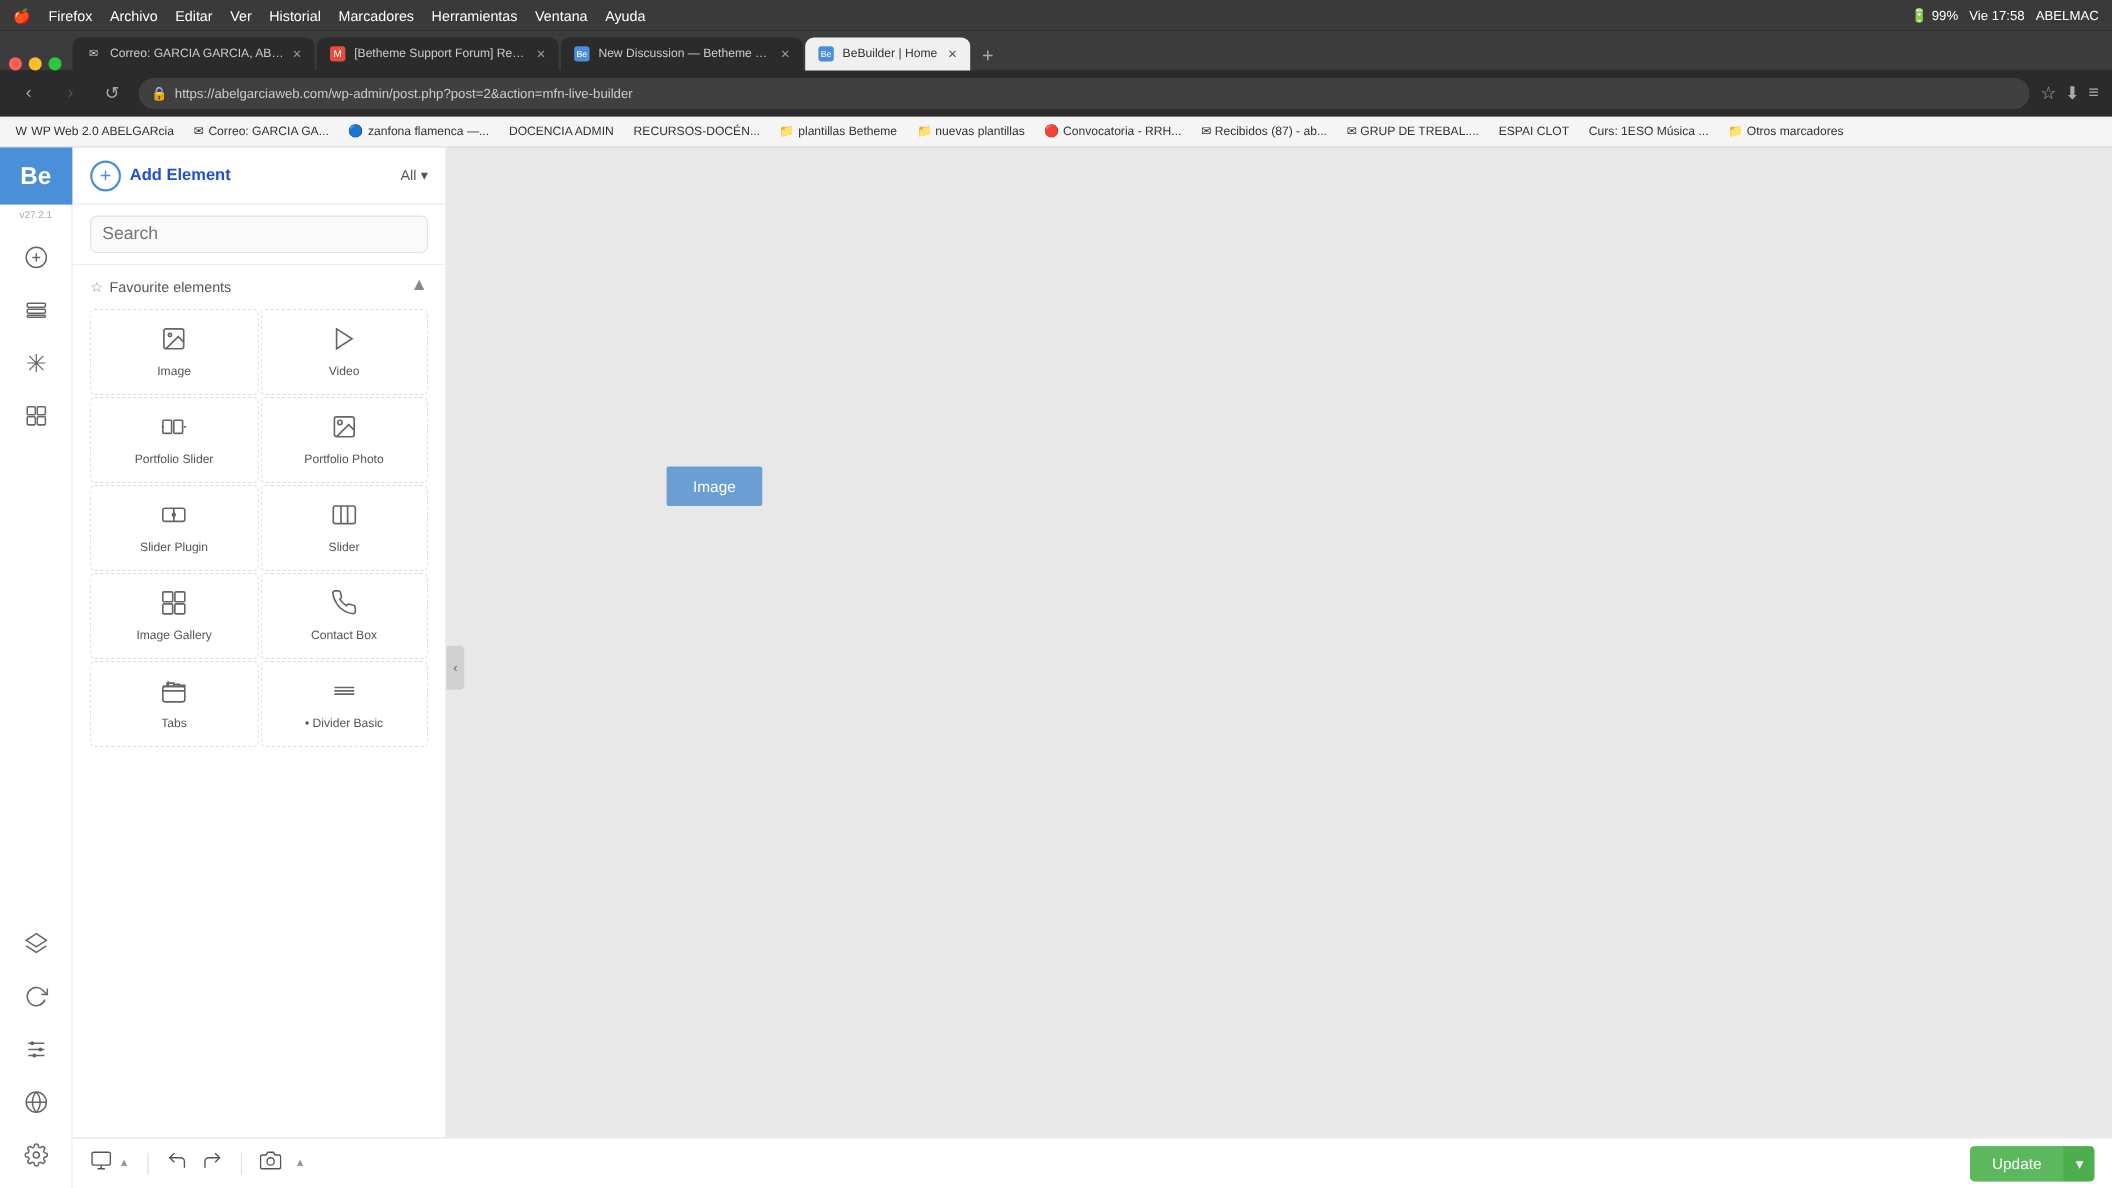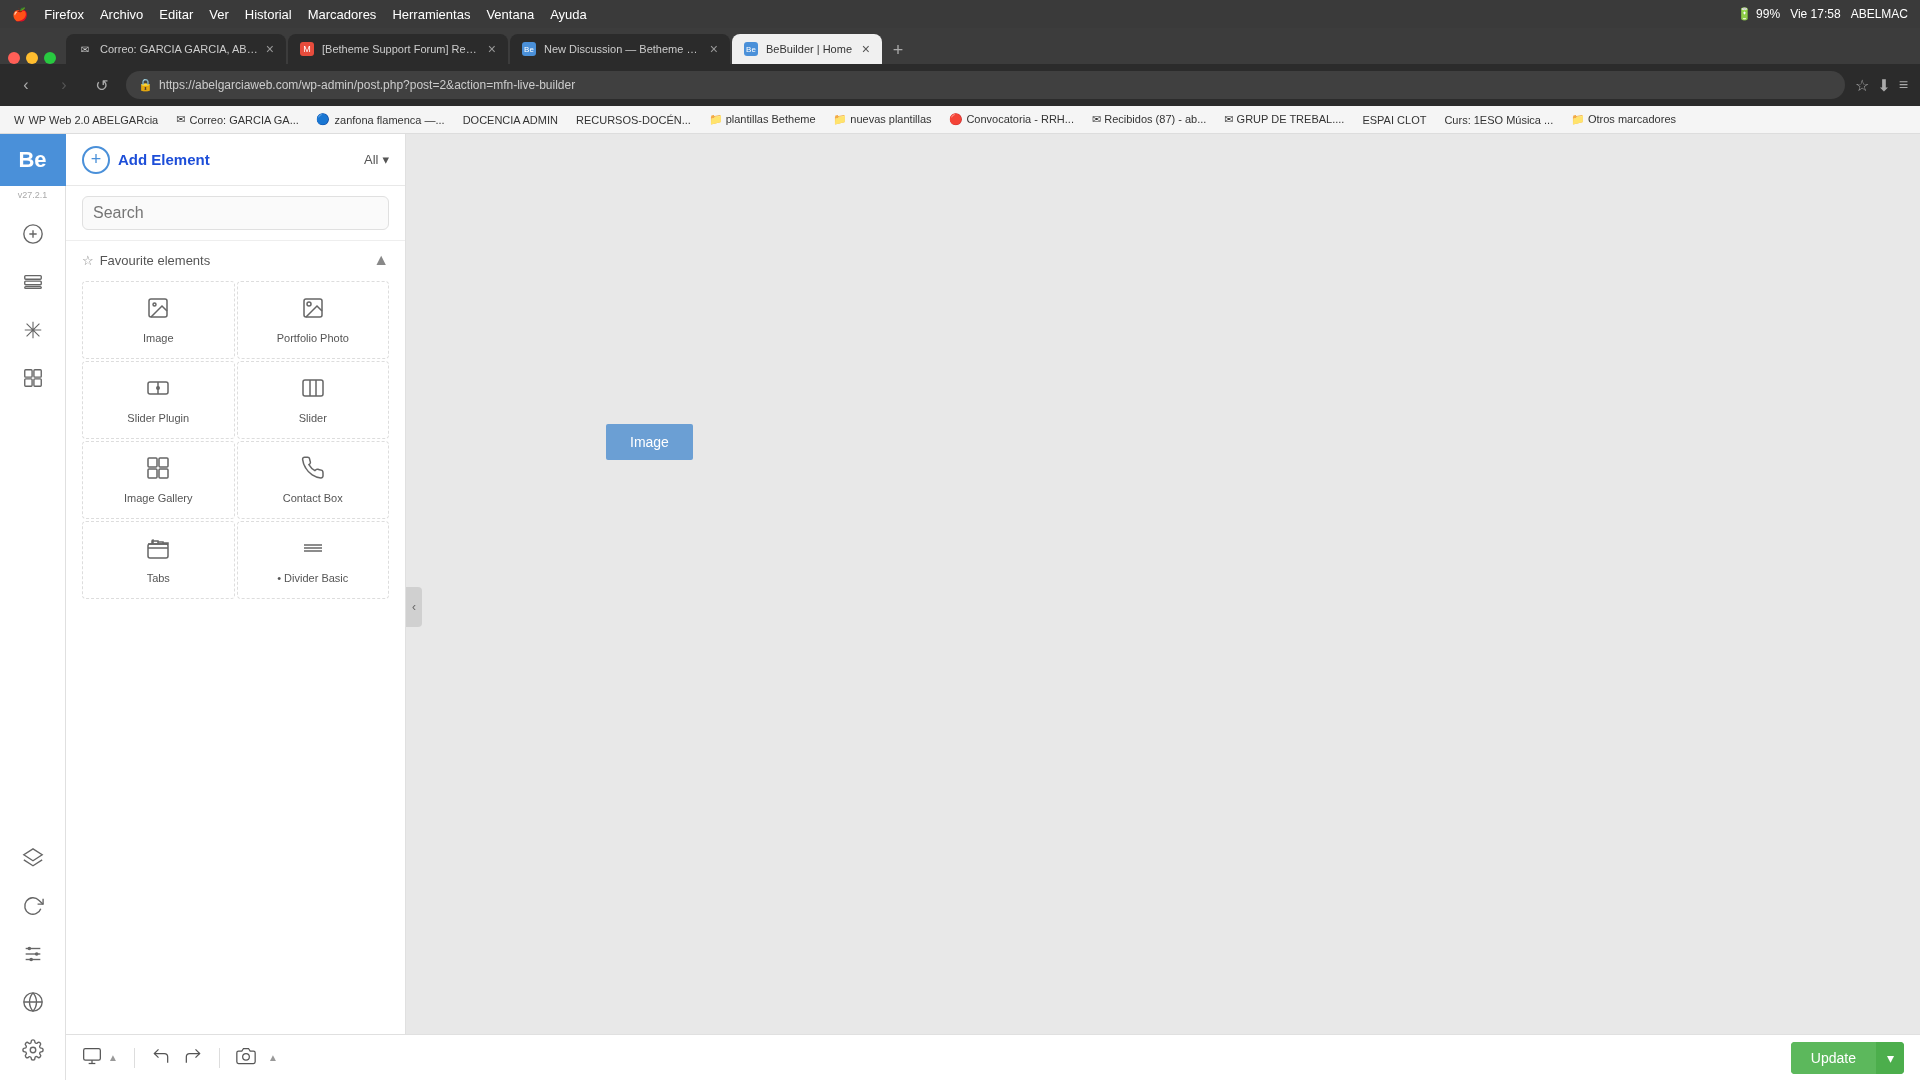--- a/index.html
+++ b/index.html
@@ -539,21 +539,40 @@
           <span class="element-icon">
             <svg width="24" height="24" viewBox="0 0 24 24" fill="none" stroke="#666" stroke-width="1.5">
               <rect x="3" y="3" width="18" height="18" rx="2"></rect>
               <circle cx="8.5" cy="8.5" r="1.5"></circle>
               <polyline points="21 15 16 10 5 21"></polyline>
             </svg>
           </span>
           <span class="element-name">Image</span>
         </div>
 
-
+        <div class="element-card">
+          <span class="element-icon">
+            <svg width="24" height="24" viewBox="0 0 24 24" fill="none" stroke="#666" stroke-width="1.5">
+              <polygon points="5 3 19 12 5 21 5 3"></polygon>
+            </svg>
+          </span>
+          <span class="element-name">Video</span>
+        </div>
+
+        <div class="element-card">
+          <span class="element-icon">
+            <svg width="24" height="24" viewBox="0 0 24 24" fill="none" stroke="#666" stroke-width="1.5">
+              <rect x="2" y="6" width="8" height="12" rx="1"></rect>
+              <rect x="12" y="6" width="8" height="12" rx="1"></rect>
+              <line x1="21" y1="12" x2="23" y2="12"></line>
+              <line x1="1" y1="12" x2="3" y2="12"></line>
+            </svg>
+          </span>
+          <span class="element-name">Portfolio Slider</span>
+        </div>
 
         <div class="element-card">
           <span class="element-icon">
             <svg width="24" height="24" viewBox="0 0 24 24" fill="none" stroke="#666" stroke-width="1.5">
               <rect x="3" y="3" width="18" height="18" rx="2"></rect>
               <circle cx="8" cy="8" r="2"></circle>
               <path d="M21 15l-5-5L5 21"></path>
             </svg>
           </span>
           <span class="element-name">Portfolio Photo</span>

